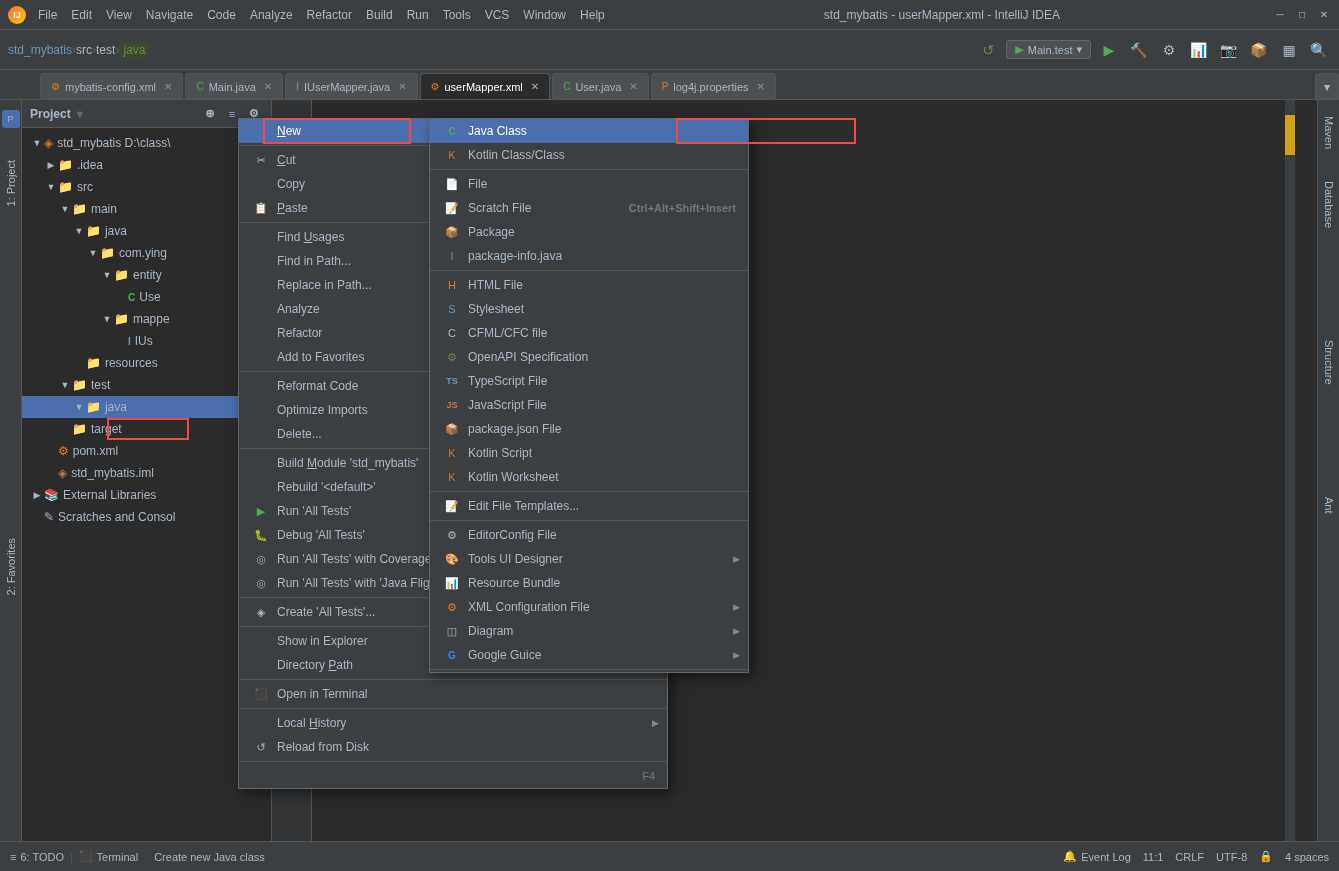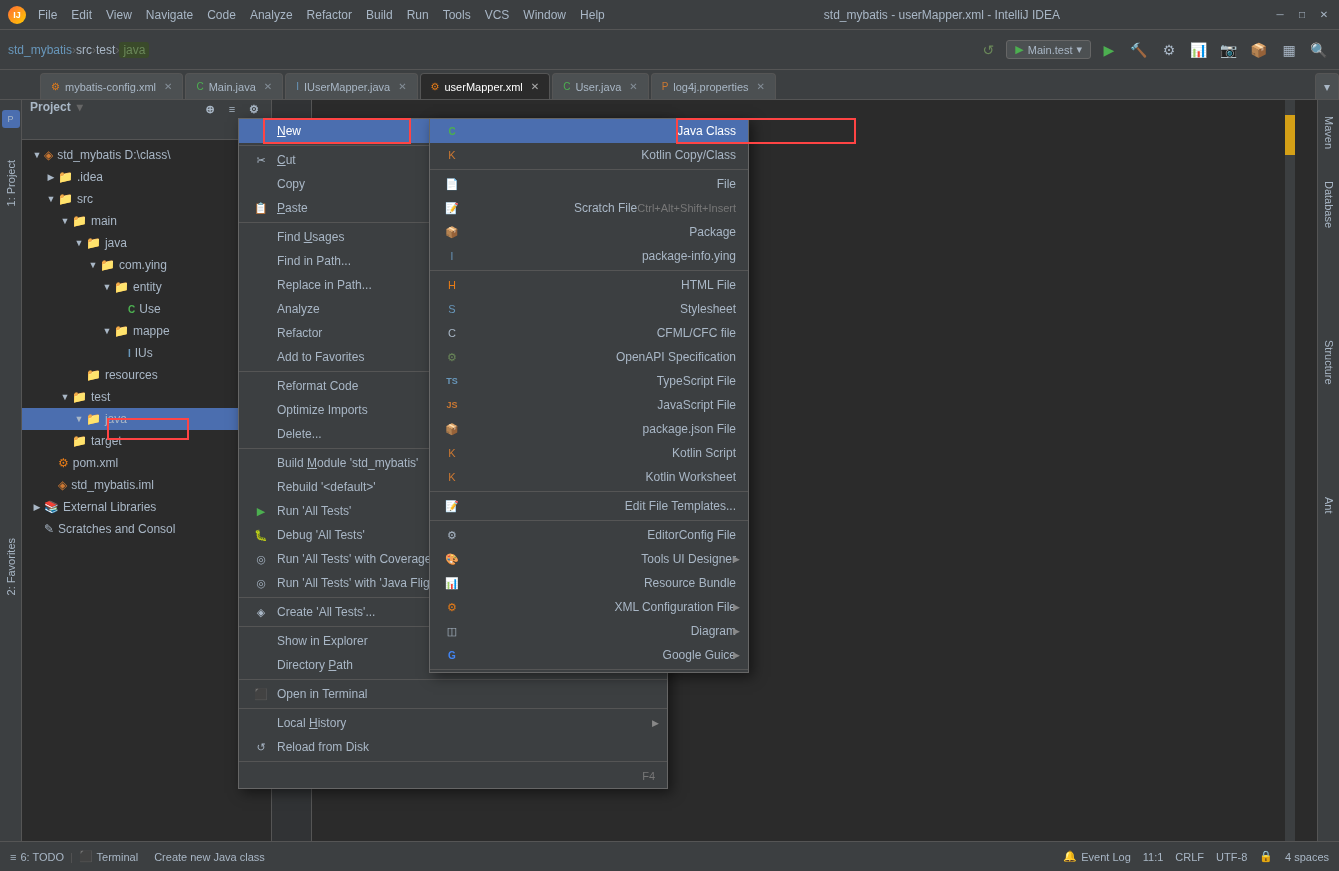--- a/index.html
+++ b/index.html
@@ -193,23 +193,24 @@
     
     .project-panel {
       width: 250px;
       background: #2b2b2b;
       border-right: 1px solid #555;
       display: flex;
       flex-direction: column;
       overflow: hidden;
     }
     .panel-header {
-      height: 40px;
+      height: 28px;
       background: #3c3f41;
       display: flex;
+      align-items: center;
       padding: 0 8px;
       gap: 6px;
       border-bottom: 1px solid #555;
       font-size: 12px;
       font-weight: bold;
     }
     .panel-tools {
       display: flex;
       gap: 4px;
       margin-left: auto;
@@ -376,25 +377,26 @@
       position: relative;
       color: #a9b7c6;
     }
     .submenu-item.highlighted { background: #4b6eaf; color: white; }
     .submenu-item .item-icon {
       width: 20px;
       text-align: center;
       margin-right: 6px;
       font-size: 11px;
     }
-    .submenu-item .item-label { flex: 1; text-align: right; }
+    .submenu-item .item-label { flex: 1; }
     .submenu-item .item-shortcut {
       color: #777;
       font-size: 11px;
       margin-left: auto;
+      font-weight: bold;
     }
     .submenu-item.has-submenu::after {
       content: '▶';
       font-size: 9px;
       position: absolute;
       right: 8px;
       color: #888;
     }
     .submenu-separator {
       height: 1px;
@@ -856,39 +858,39 @@
   </div>
 </div>
 
 <div class="submenu">
   <div class="submenu-item highlighted">
     <span class="item-icon" style="color:#4CAF50; font-weight:bold; font-size:10px;">C</span>
     <span class="item-label">Java Class</span>
   </div>
   <div class="submenu-item">
     <span class="item-icon" style="color:#cc7832">K</span>
-    <span class="item-label">Kotlin Copy/Class</span>
+    <span class="item-label">Kotlin Class/Class</span>
   </div>
   <div class="submenu-separator"></div>
   <div class="submenu-item">
     <span class="item-icon">📄</span>
     <span class="item-label">File</span>
   </div>
   <div class="submenu-item">
     <span class="item-icon">📝</span>
     <span class="item-label">Scratch File</span>
     <span class="item-shortcut">Ctrl+Alt+Shift+Insert</span>
   </div>
   <div class="submenu-item">
     <span class="item-icon">📦</span>
     <span class="item-label">Package</span>
   </div>
   <div class="submenu-item">
     <span class="item-icon" style="color:#6897bb; font-size:10px;">I</span>
-    <span class="item-label">package-info.ying</span>
+    <span class="item-label">package-info.java</span>
   </div>
   <div class="submenu-separator"></div>
   <div class="submenu-item">
     <span class="item-icon" style="color:#e77c17">H</span>
     <span class="item-label">HTML File</span>
   </div>
   <div class="submenu-item">
     <span class="item-icon" style="color:#6897bb">S</span>
     <span class="item-label">Stylesheet</span>
   </div>

